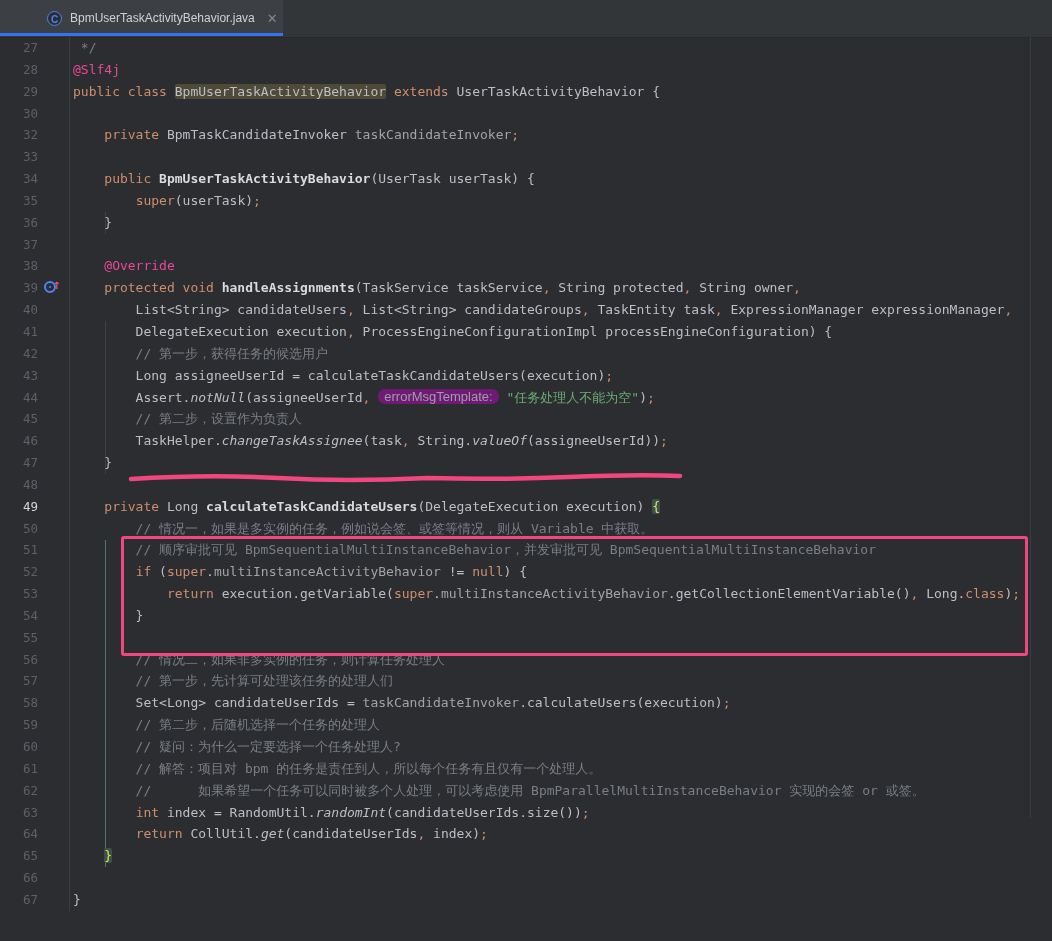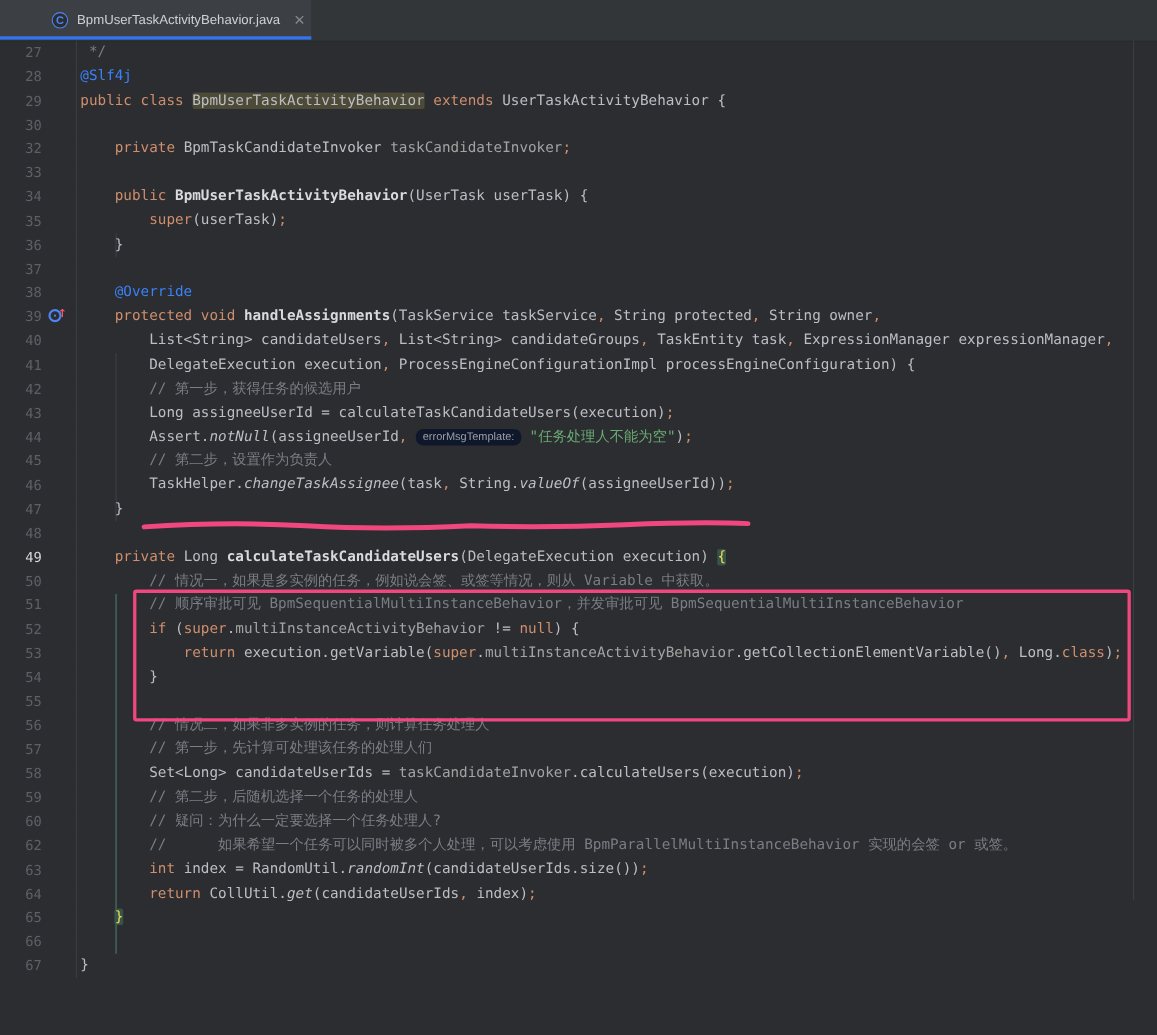--- a/index.html
+++ b/index.html
@@ -31,27 +31,27 @@
        border-radius:50%;box-sizing:border-box;}
   .ovr::before{content:"";position:absolute;left:3px;top:3px;width:2px;height:2px;border-radius:50%;
        background:#4e84f5;}
   .ovr::after{content:"\2191";position:absolute;right:-7px;top:-8px;color:#f75464;font-size:10px;
        font-weight:bold;font-family:"DejaVu Sans",sans-serif;}
   .code{white-space:pre;padding-left:3px;color:#BCBEC4;}
   .code .kw{color:#CF8E6D;}
   .code .cmt{color:#7A7E85;}
   .code .str{color:#6AAB73;}
   .code .fld{color:#a3a3a3;}
-  .code .ann{color:#3b82f6;}
+  .code .ann{color:#ec4899;}
   .code .decl{color:#d8dade;font-weight:bold;}
   .code .it{font-style:italic;}
   .code .hlid{background:#4d4a38;border-radius:2px;}
   .code .bhl{background:#38534a;color:#ebdf52;border-radius:2px;}
-  .chip{display:inline-block;background:#0f172a;color:#9ba0a8;border-radius:7px;
-        font-family:"Liberation Sans",sans-serif;font-size:10px;line-height:15px;
+  .chip{display:inline-block;background:#701a75;color:#9ba0a8;border-radius:7px;
+        font-family:"Liberation Sans",sans-serif;font-size:13px;line-height:15px;
         padding:0 6px;vertical-align:1px;}
   
   .anno-box{position:absolute;border:3.5px solid #f0477f;border-radius:3px;z-index:5;pointer-events:none;}
   .anno-underline{position:absolute;z-index:5;pointer-events:none;}
 </style>
 </head>
 <body>
 
 <div id="screen">
 
@@ -232,20 +232,25 @@
           <span class="num">59</span>
           <span class="iconslot"></span>
           <span class="code"><span class="cmt">        // 第二步，后随机选择一个任务的处理人</span></span>
         </div>
         <div class="row">
           <span class="num">60</span>
           <span class="iconslot"></span>
           <span class="code"><span class="cmt">        // 疑问：为什么一定要选择一个任务处理人?</span></span>
         </div>
         <div class="row">
+          <span class="num">61</span>
+          <span class="iconslot"></span>
+          <span class="code"><span class="cmt">        // 解答：项目对 bpm 的任务是责任到人，所以每个任务有且仅有一个处理人。</span></span>
+        </div>
+        <div class="row">
           <span class="num">62</span>
           <span class="iconslot"></span>
           <span class="code"><span class="cmt">        //      如果希望一个任务可以同时被多个人处理，可以考虑使用 BpmParallelMultiInstanceBehavior 实现的会签 or 或签。</span></span>
         </div>
         <div class="row">
           <span class="num">63</span>
           <span class="iconslot"></span>
           <span class="code"><span>        </span><span class="kw">int</span><span> index = RandomUtil.</span><span class="it">randomInt</span><span>(candidateUserIds.size())</span><span class="kw">;</span></span>
         </div>
         <div class="row">

